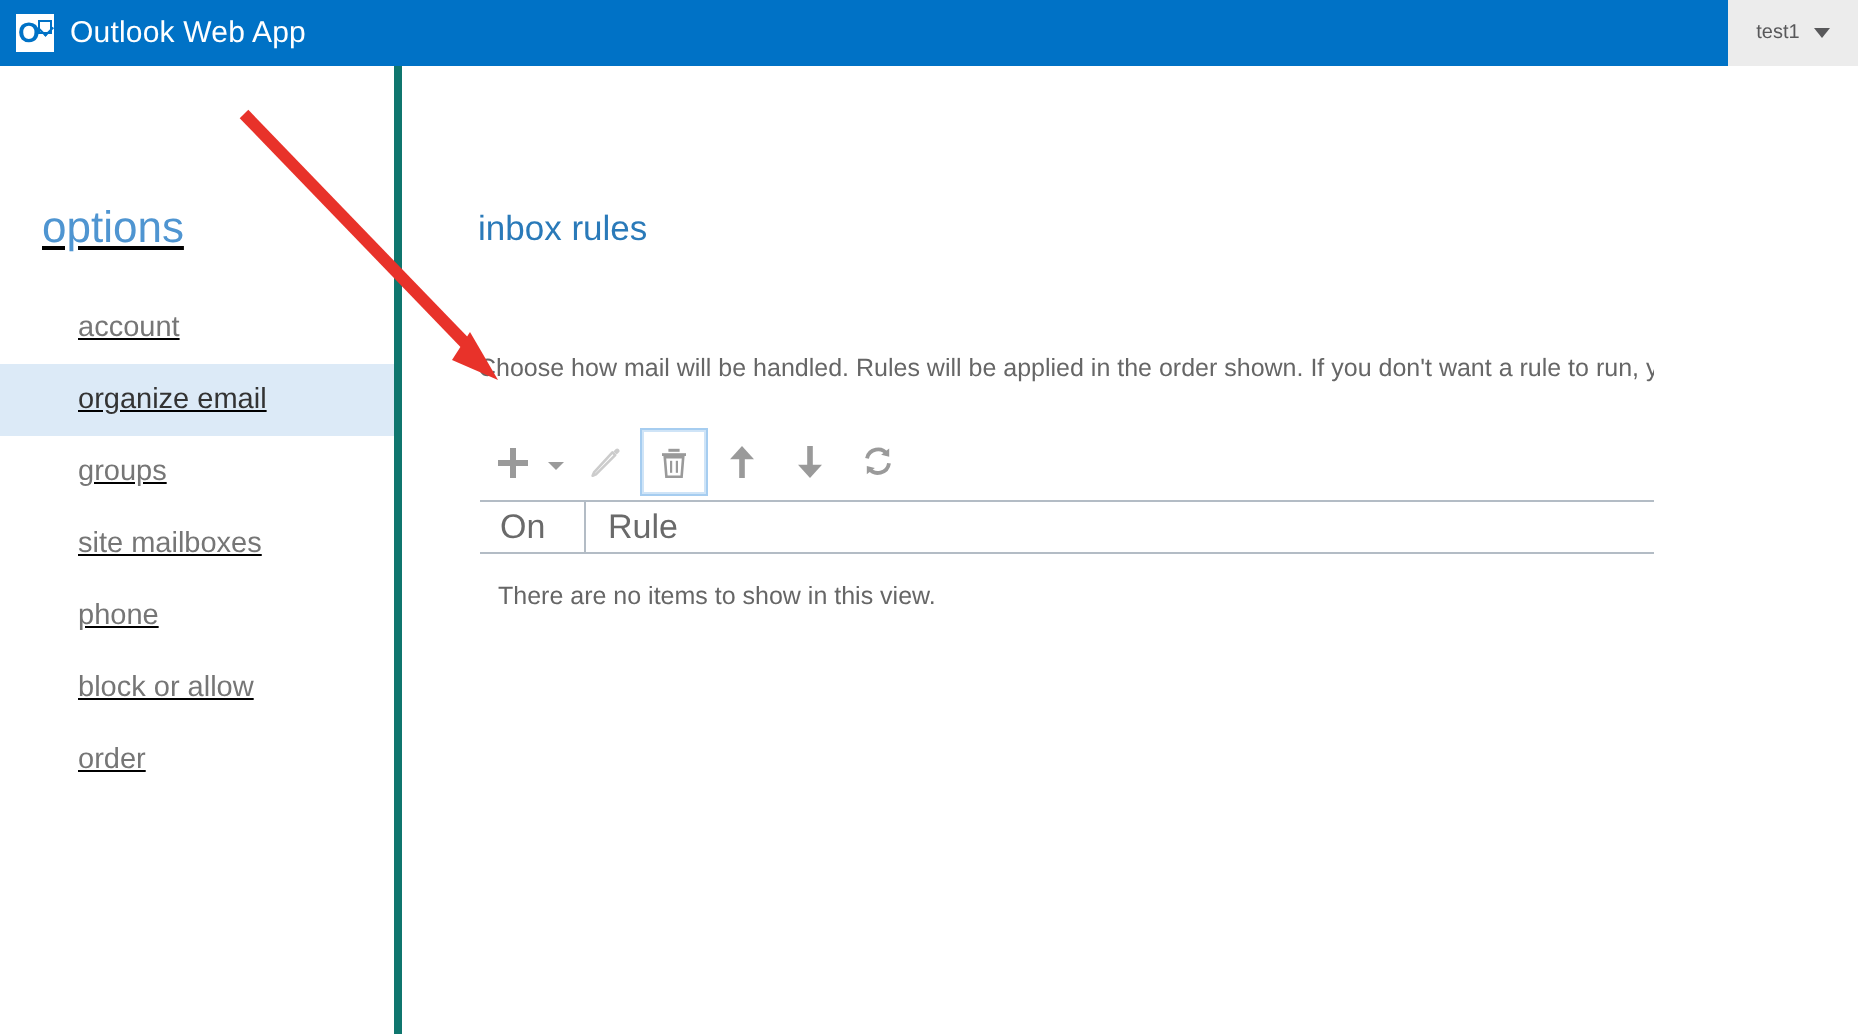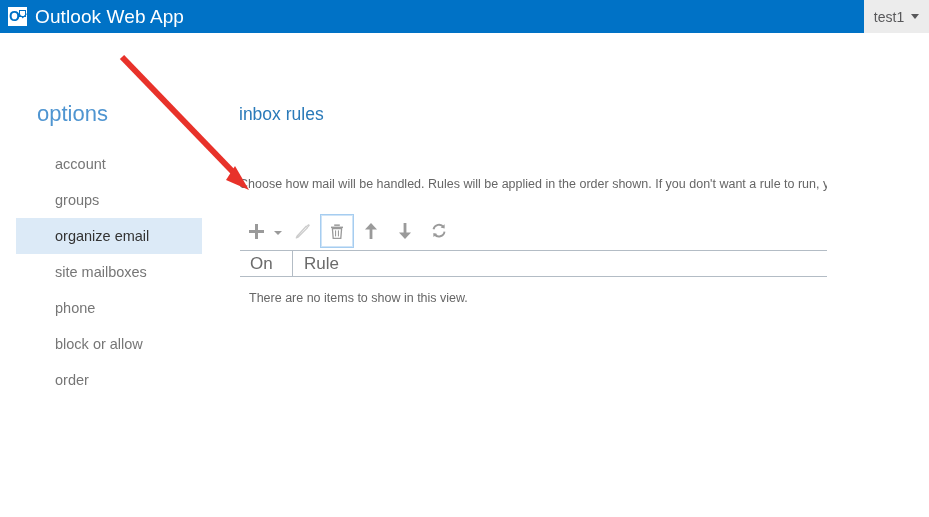--- a/index.html
+++ b/index.html
@@ -58,55 +58,56 @@
     position: absolute;
     left: 0px; top: 0px;
     width: 4.5px; height: 4.5px;
     border-right: 1.5px solid #0072c6;
     border-bottom: 1.5px solid #0072c6;
     transform: rotate(45deg);
     transform-origin: center;
   }
   #brand-title {
     color: #ffffff;
-    font-size: 19px;
+    font-size: 15px;
     margin-left: 8px;
     letter-spacing: 0.1px;
     white-space: nowrap;
   }
   #user-area {
     position: absolute;
     right: 0; top: 0;
     width: 65px; height: 33px;
     background: #ececec;
     display: flex;
     align-items: center;
     justify-content: center;
     gap: 7px;
   }
   #user-name {
     color: #58585a;
-    font-size: 14px;
+    font-size: 10px;
     white-space: nowrap;
   }
   .caret-down {
     width: 0; height: 0;
     border-left: 4.5px solid transparent;
     border-right: 4.5px solid transparent;
     border-top: 5px solid #58585a;
   }
 
   
   #sidebar {
     position: absolute;
-    left: 16px; top: 33px;
+    left: 0; top: 33px;
     width: 201px; height: 484px;
     background: #ffffff;
-    border-right: 2px solid #0f766e;
-    box-sizing: border-box;
+    border-right: 4px solid #0f766e;
+    box-sizing: border-box;
+    text-decoration: underline;
   }
   #options-title {
     color: #4f95d1;
     font-size: 22px;
     margin: 68px 0 0 21px;
     font-weight: normal;
   }
   #nav-list {
     margin-top: 19px;
   }
@@ -265,25 +266,25 @@
   <span id="user-name">test1</span>
   <span class="caret-down"></span>
 </div>
 
 <div id="sidebar">
   <div id="options-title">options</div>
   <div id="nav-list">
     <div class="nav-item">
       <span>account</span>
     </div>
-    <div class="nav-item">
-      <span>groups</span>
-    </div>
     <div class="nav-item selected">
       <span>organize email</span>
+    </div>
+    <div class="nav-item">
+      <span>groups</span>
     </div>
     <div class="nav-item">
       <span>site mailboxes</span>
     </div>
     <div class="nav-item">
       <span>phone</span>
     </div>
     <div class="nav-item">
       <span>block or allow</span>
     </div>

